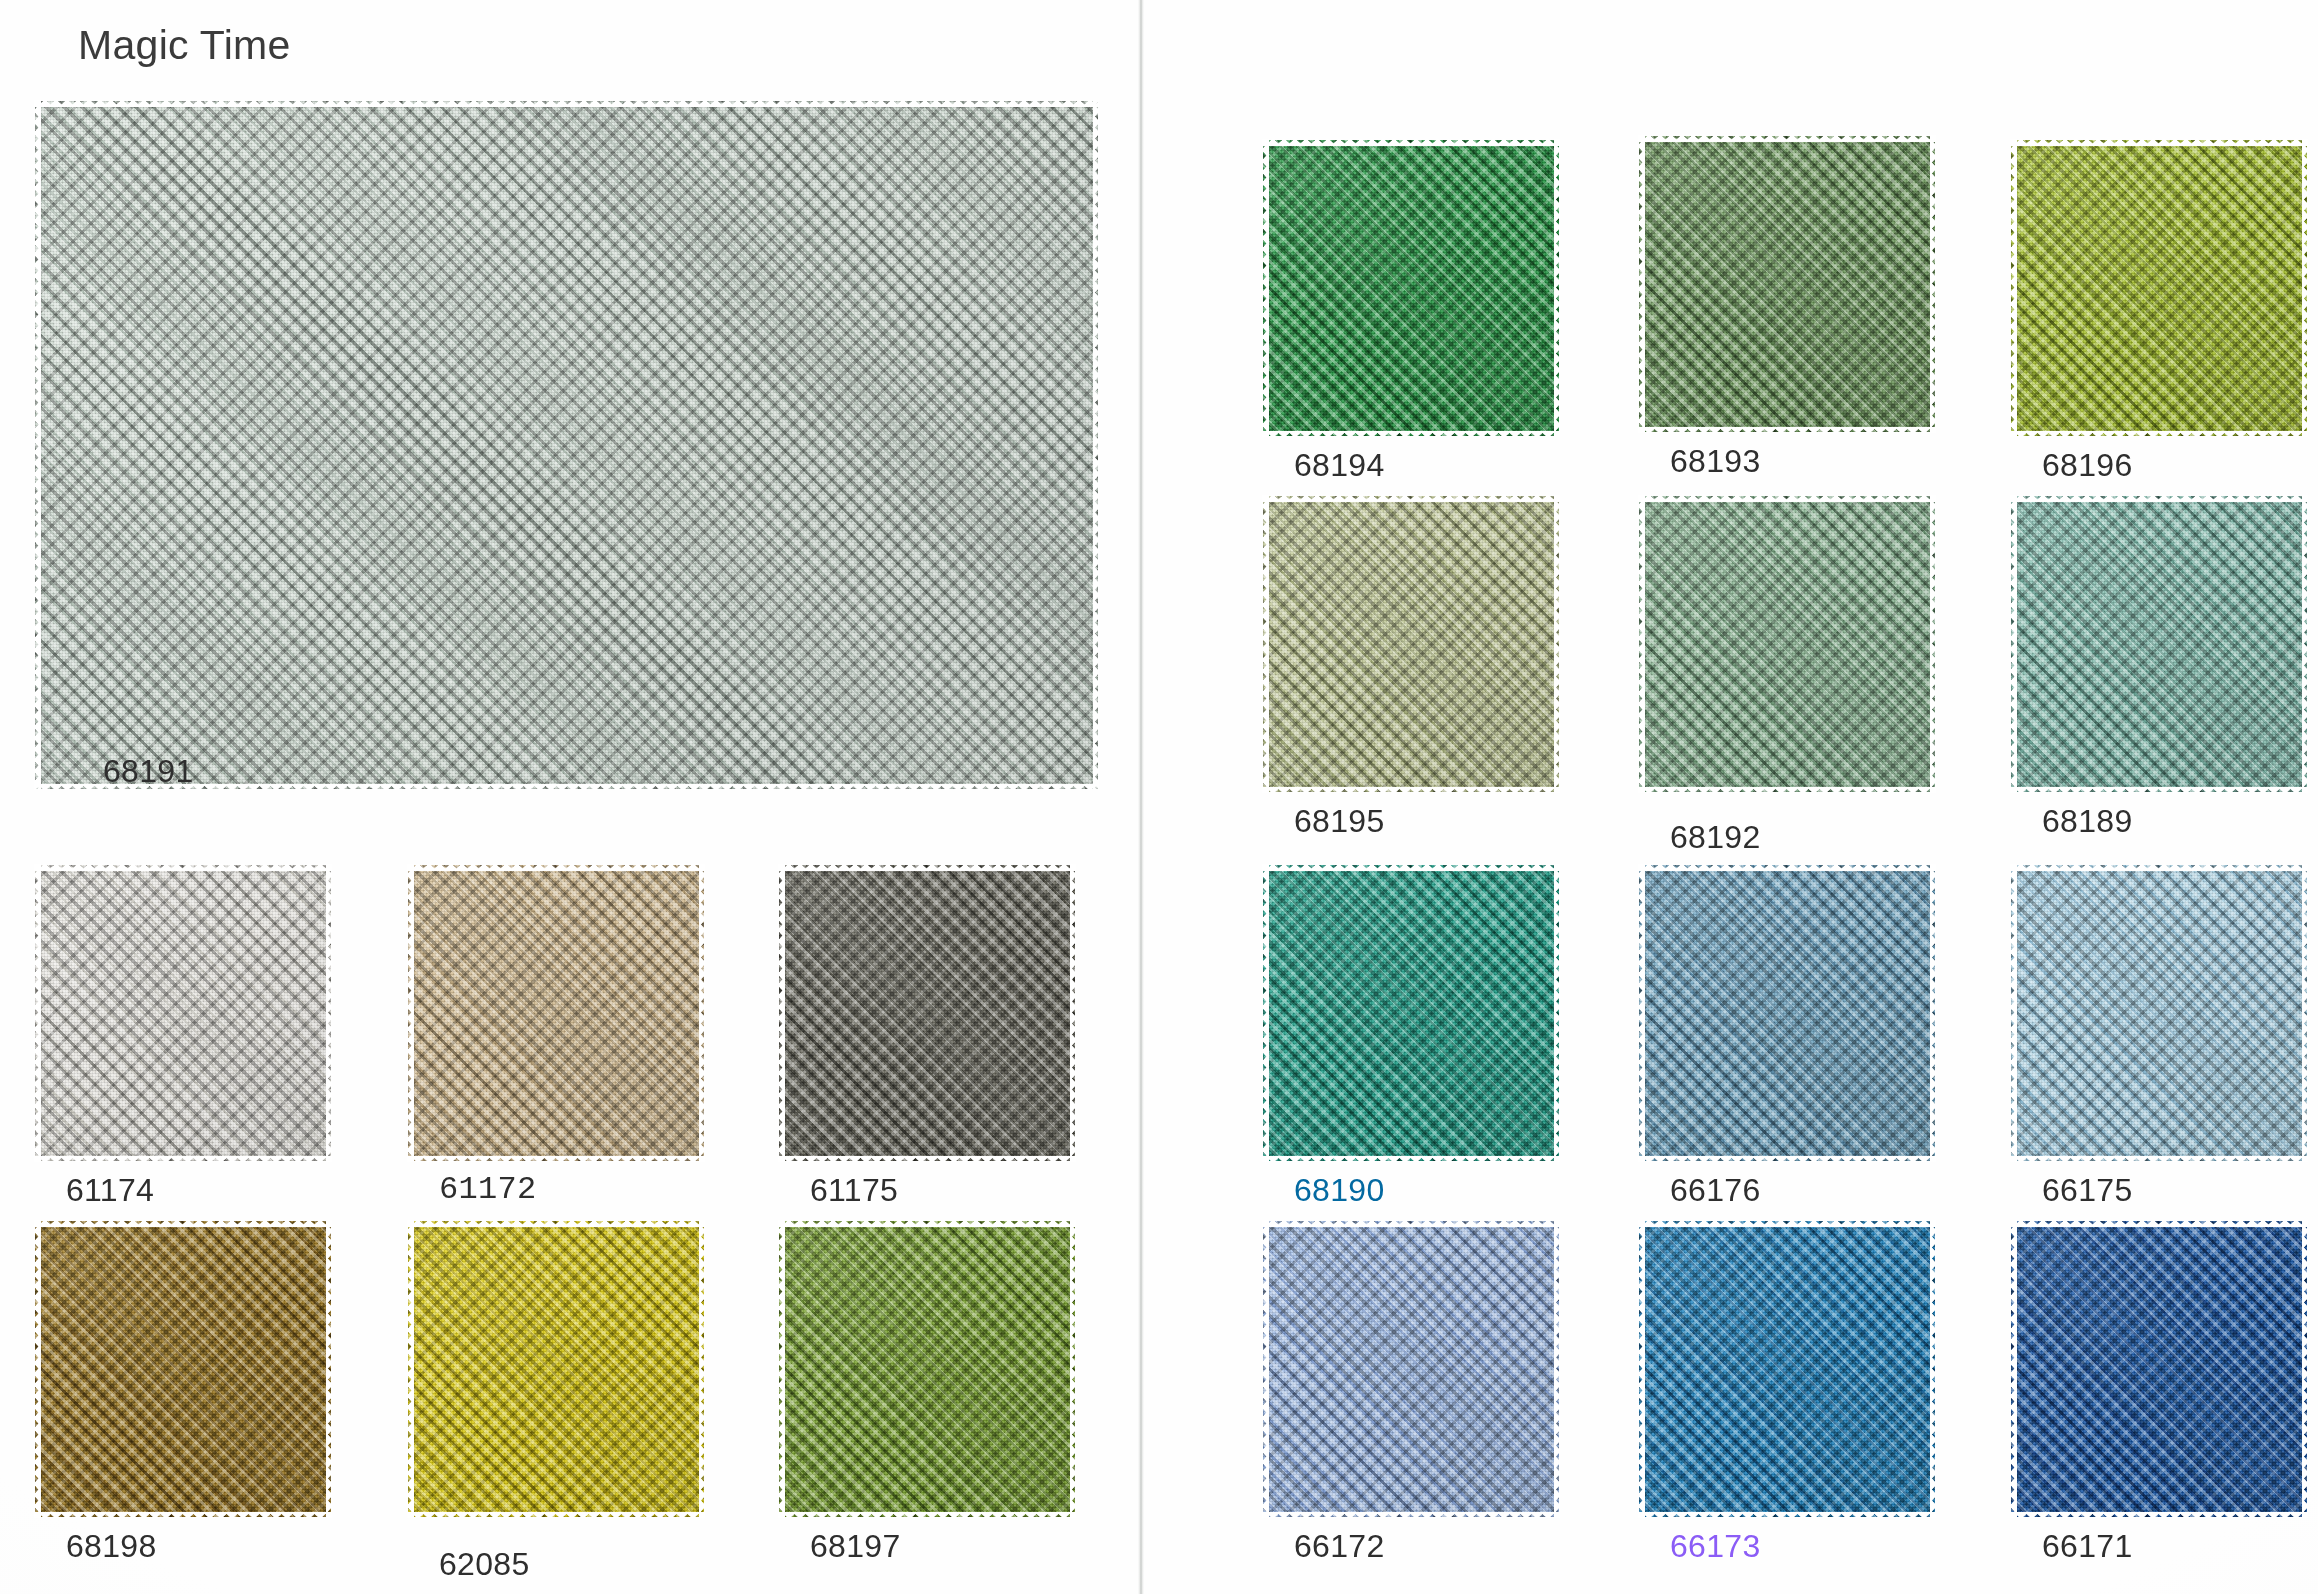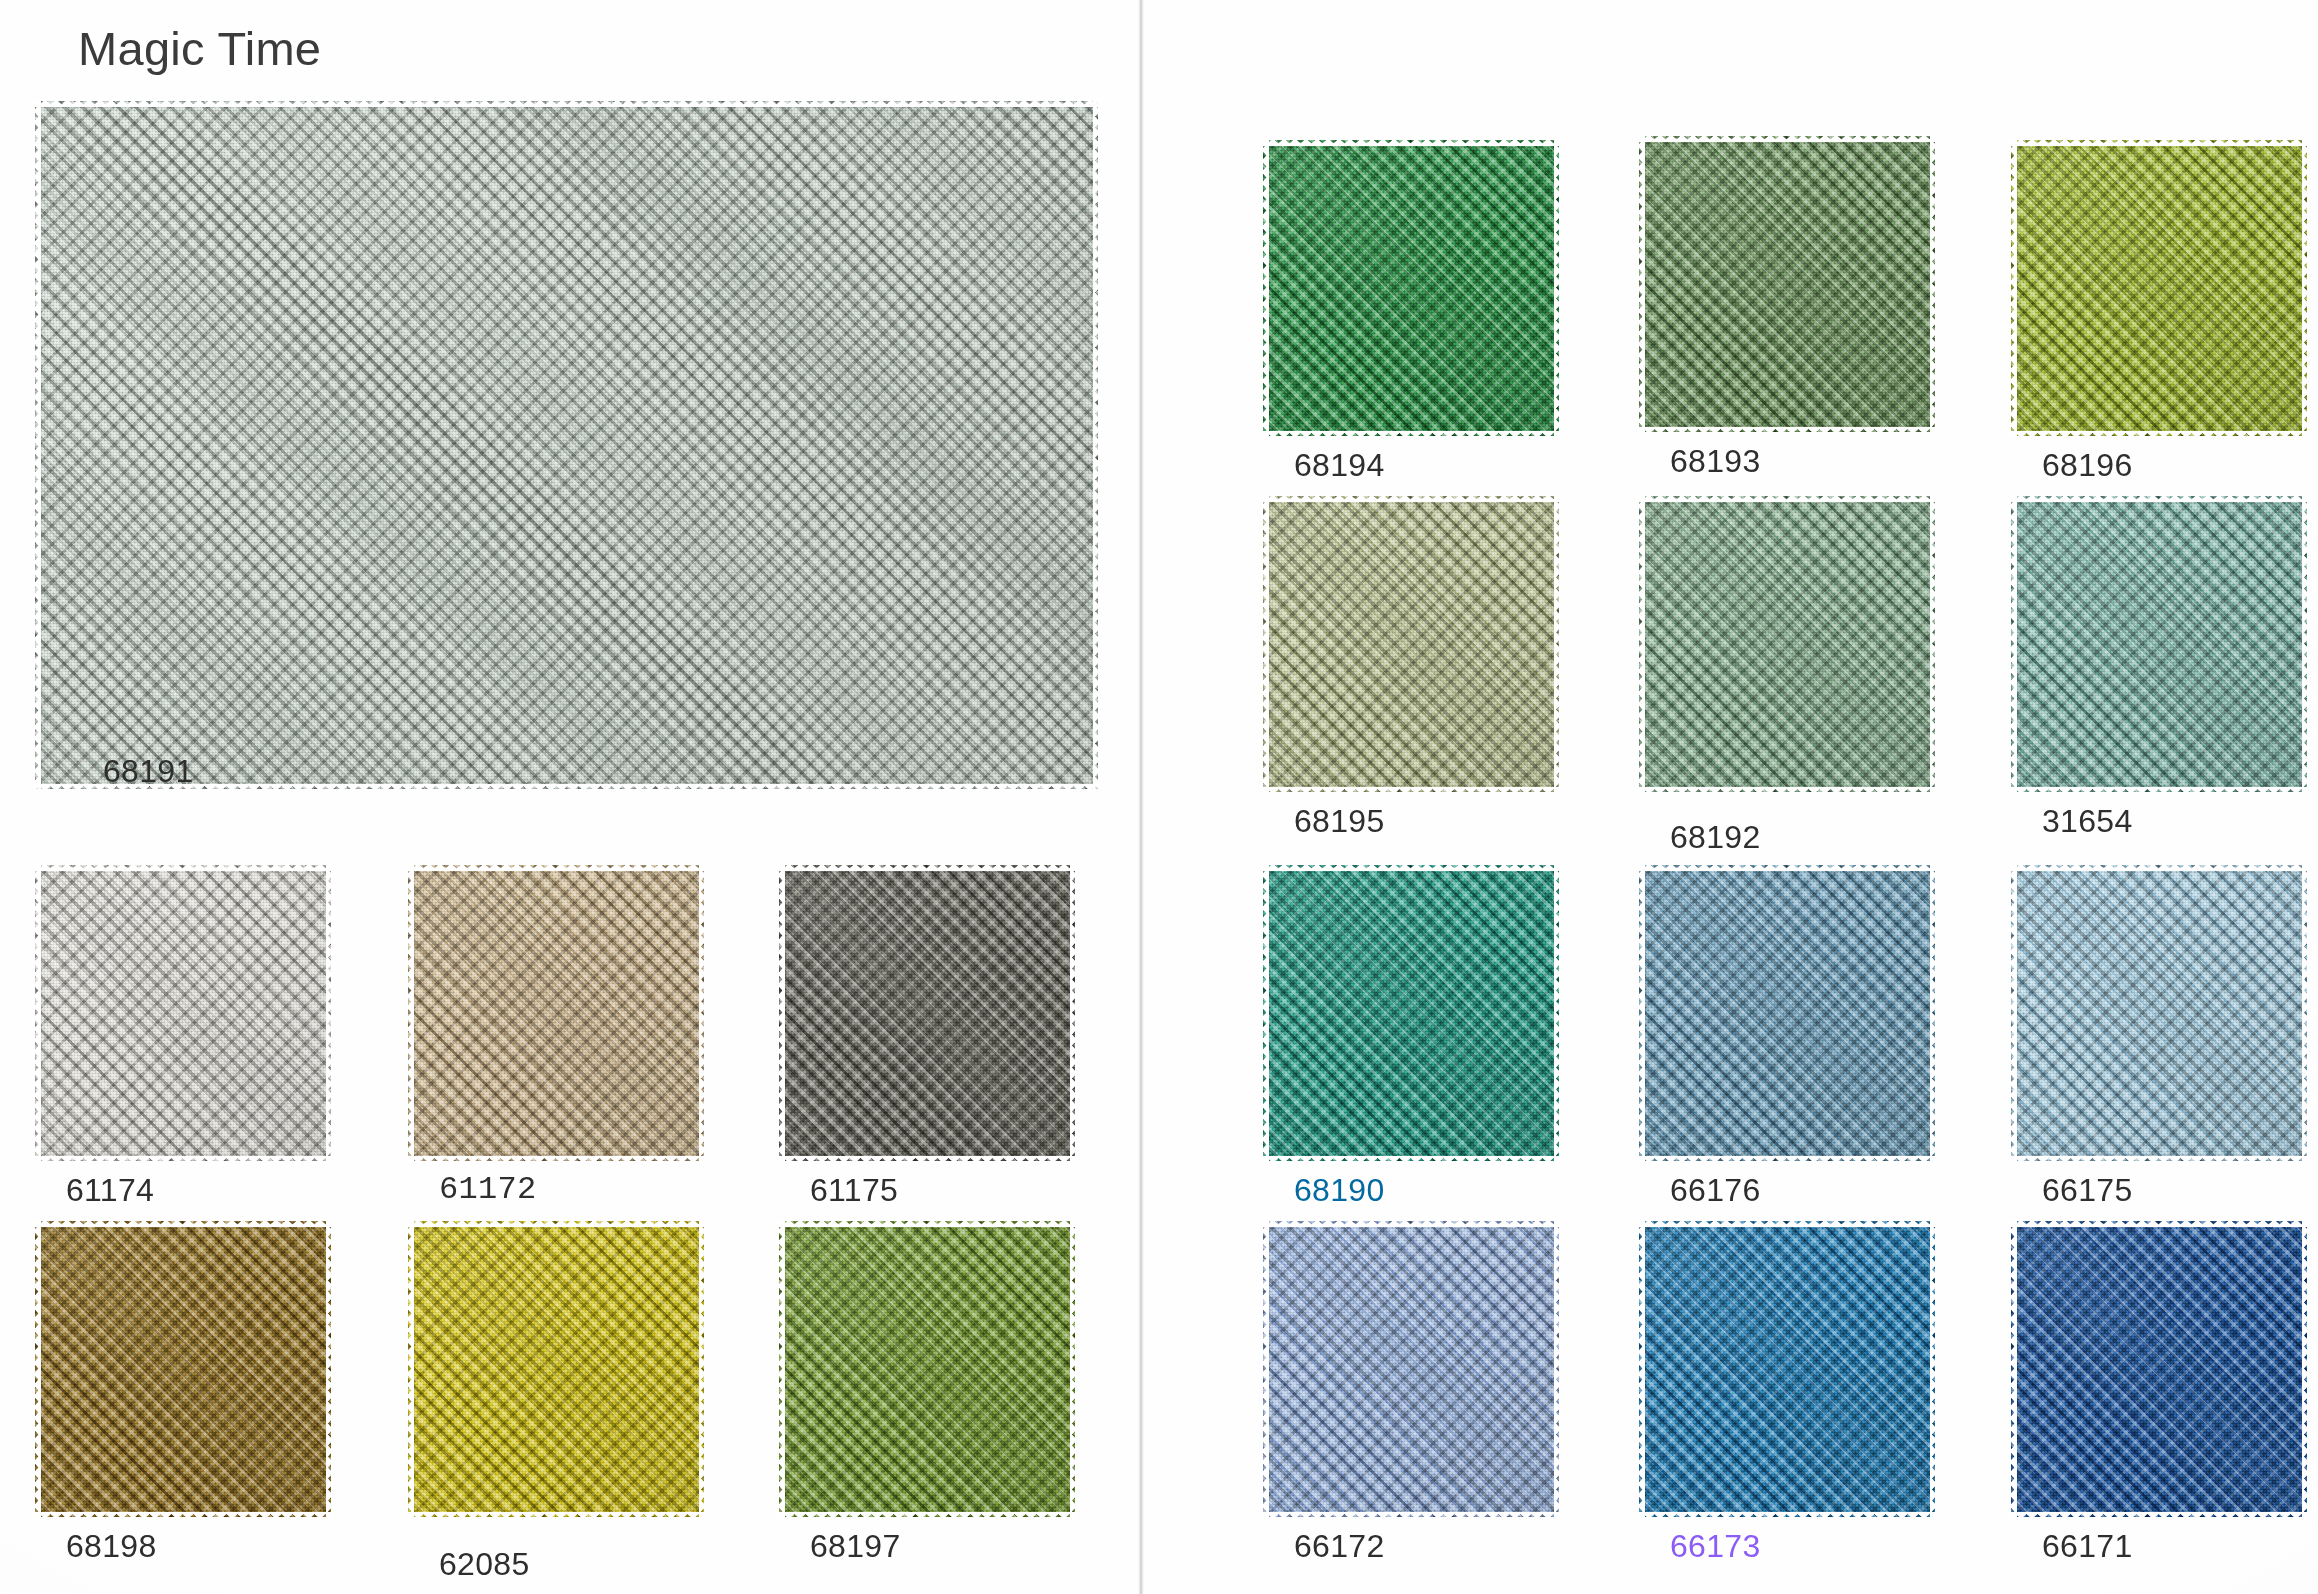--- a/index.html
+++ b/index.html
@@ -48,21 +48,21 @@
         rgba(255,255,255,0) 60%,
         rgba(246,247,246,0.85) 100%);
     pointer-events: none;
   }
 
   
   #title {
     position: absolute;
     left: 78px;
     top: 25px;
-    font-size: 47px;
+    font-size: 41px;
     line-height: 1;
     color: #3b3b3b;
     letter-spacing: 0.3px;
     font-weight: 400;
     white-space: nowrap;
   }
 
   
   .swatch-block {
     position: absolute;
@@ -196,21 +196,21 @@
       <div class="swatch-block" style="left: 1263px; top: 496px; width: 296px; height: 296px;">
         <div class="swatch" style="--base: #c3cb96; --shade: #919a68;"></div>
         <div class="swatch-label label-below" style="color: rgb(46, 46, 46);">68195</div>
       </div>
       <div class="swatch-block" style="left: 1639px; top: 496px; width: 296px; height: 296px;">
         <div class="swatch" style="--base: #8bb894; --shade: #5b8766;"></div>
         <div class="swatch-label label-below" style="color: rgb(46, 46, 46); margin-top: 16px;">68192</div>
       </div>
       <div class="swatch-block" style="left: 2011px; top: 496px; width: 296px; height: 296px;">
         <div class="swatch" style="--base: #84c1b2; --shade: #4f9083;"></div>
-        <div class="swatch-label label-below" style="color: rgb(46, 46, 46);">31654</div>
+        <div class="swatch-label label-below" style="color: rgb(46, 46, 46);">68189</div>
       </div>
       <div class="swatch-block" style="left: 1263px; top: 865px; width: 296px; height: 296px;">
         <div class="swatch" style="--base: #16a088; --shade: #07705e;"></div>
         <div class="swatch-label label-below" style="color: #0369a1;">68190</div>
       </div>
       <div class="swatch-block" style="left: 1639px; top: 865px; width: 296px; height: 296px;">
         <div class="swatch" style="--base: #6fa8c6; --shade: #447a97;"></div>
         <div class="swatch-label label-below" style="color: rgb(46, 46, 46);">66176</div>
       </div>
       <div class="swatch-block" style="left: 2011px; top: 865px; width: 296px; height: 296px;">

